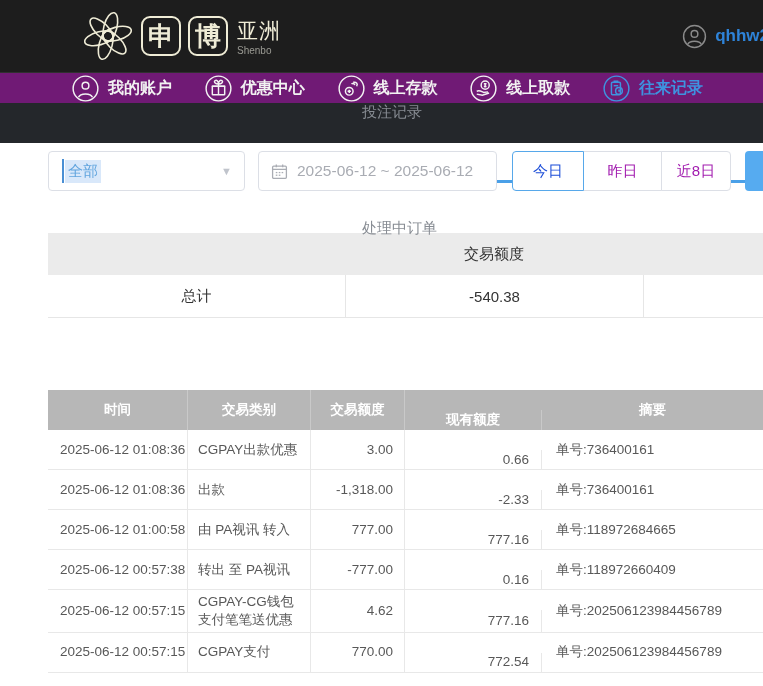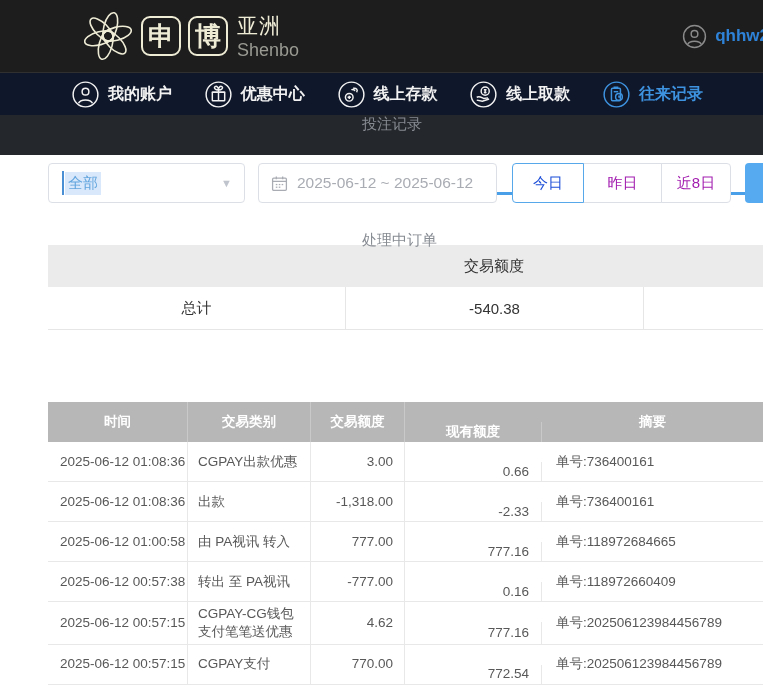--- a/index.html
+++ b/index.html
@@ -9,27 +9,27 @@
   
   .top-header { position:relative; height:72px; background:#1d1d1d;
     display:flex; align-items:center; }
   .logo-wrap { display:flex; align-items:center; margin-left:82px; gap:7px; }
   .logo-flower { width:52px; height:52px; }
   .logo-box { width:40px; height:40px; border:2px solid #efecd6; border-radius:9px;
     color:#efecd6; font-size:26px; font-weight:bold; display:flex;
     align-items:center; justify-content:center; }
   .logo-region { display:flex; flex-direction:column; justify-content:center; margin-left:2px; }
   .logo-region-cn { color:#efecd6; font-size:21px; font-weight:normal; letter-spacing:1px; }
-  .logo-region-en { color:#9a9a93; font-size:18px; margin-top:0px; }
+  .logo-region-en { color:#9a9a93; font-size:10px; margin-top:0px; }
   .user-area { position:absolute; right:-6px; top:0; height:72px;
     display:flex; align-items:center; gap:8px; }
   .user-name { color:#2e83d8; font-size:17px; font-weight:bold; white-space:nowrap; }
 
   
-  .main-nav { height:43px; background:#0f172a; border-top:1px solid #303030;
+  .main-nav { height:31px; background:#701a75; border-top:1px solid #303030;
     display:flex; align-items:center; justify-content:space-between; padding:0 60px 0 72px; }
   .nav-item { display:flex; align-items:center; gap:9px; color:#f2f2f2;
     font-size:16px; font-weight:bold; cursor:pointer; }
   .nav-item svg { stroke:#f2f2f2; }
   .nav-item.active { color:#3e93e0; }
   .nav-item.active svg { stroke:#3e93e0; }
 
   
   .sub-nav { height:40px; background:#24272b; display:flex; padding-left:360px; gap:36px;flex-direction:column; }
   .sub-tab { height:40px; display:flex; align-items:center; color:#878c93;

